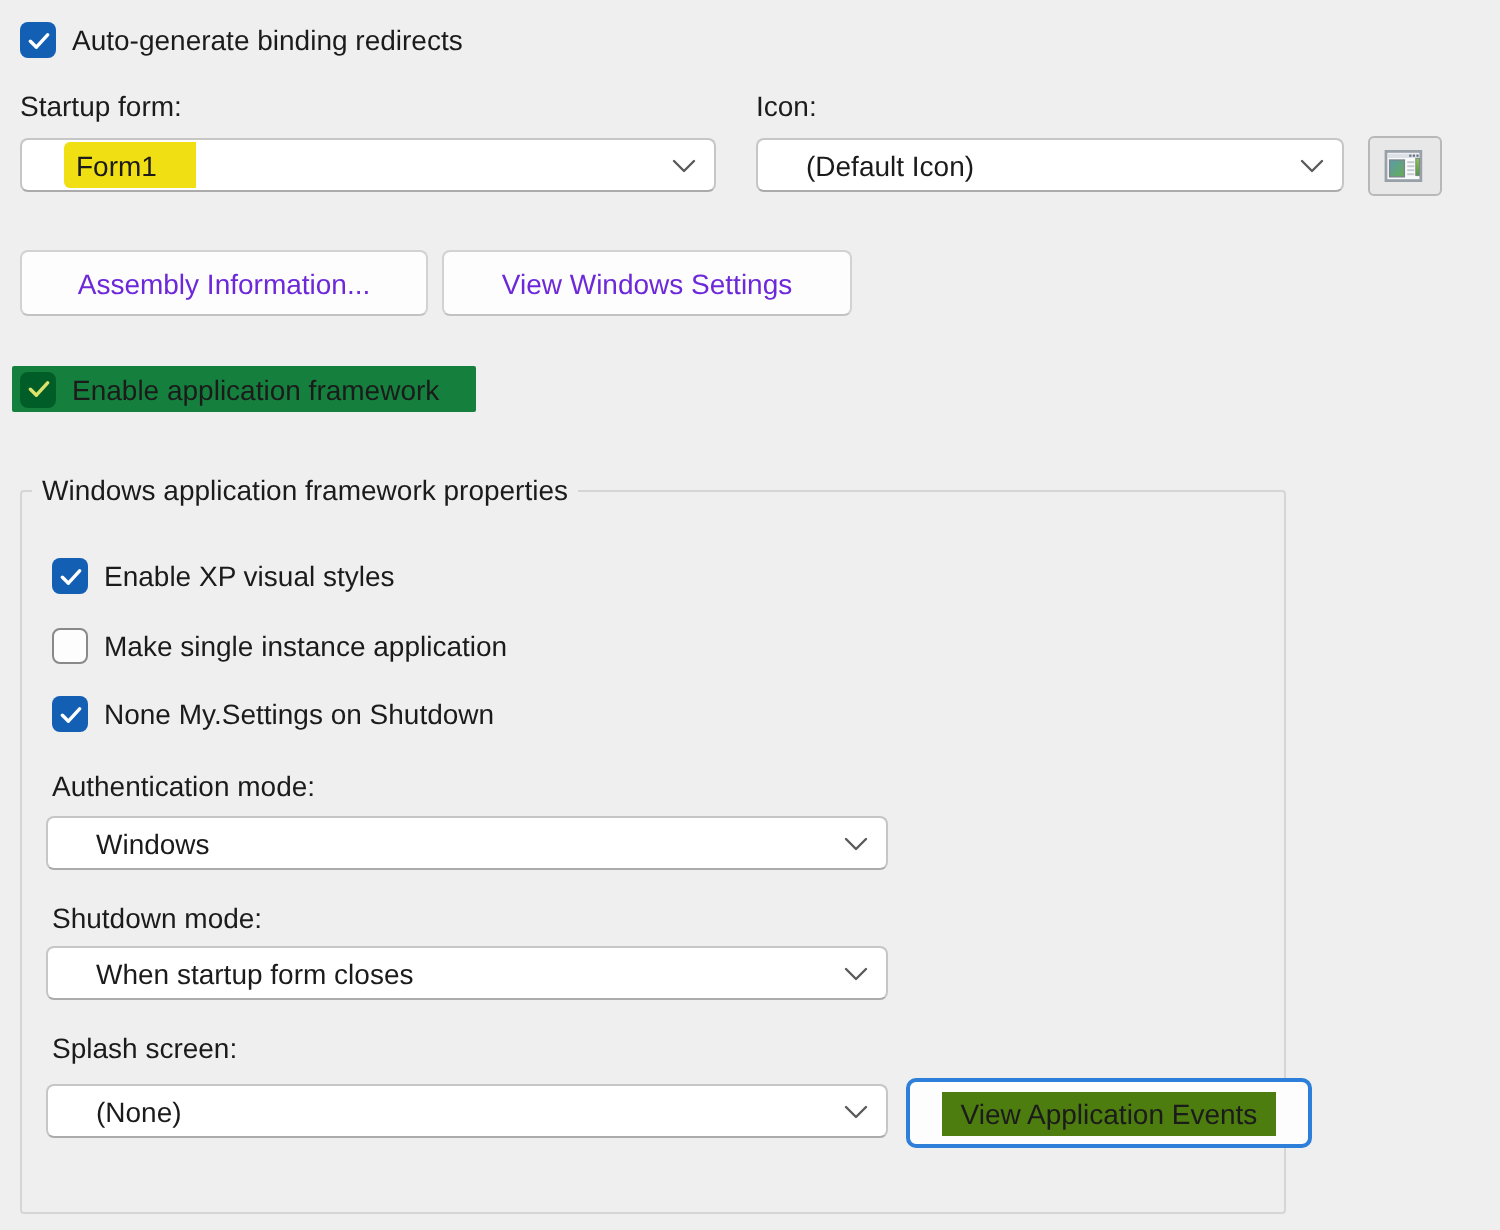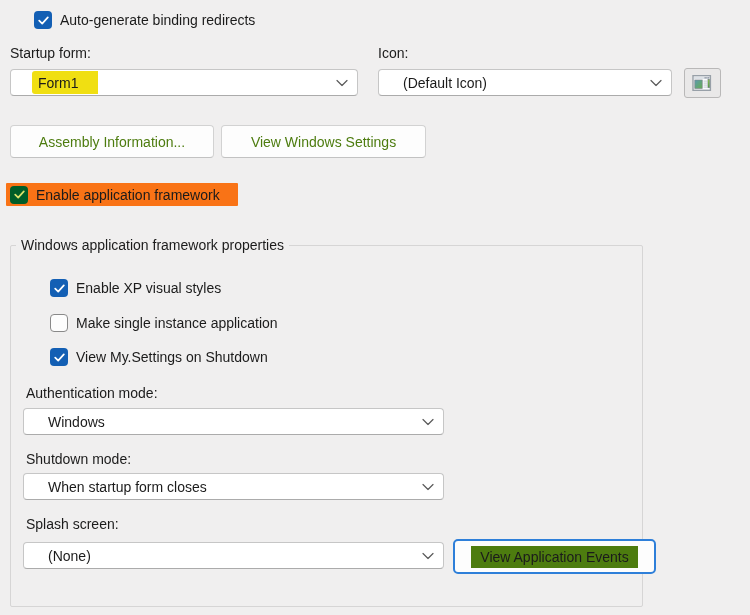--- a/index.html
+++ b/index.html
@@ -6,21 +6,21 @@
   html, body { background: #f0efef; }
   body { font-family: "Liberation Sans", sans-serif; color: #1b1b1b; }
   #screen {
     position: relative; width: 750px; height: 615px;
     background: #f0efef; overflow: hidden; font-size: 14px;
   }
   .abs { position: absolute; }
   .label { font-size: 14px; color: #1b1b1b; white-space: nowrap; }
 
   
-  .cb-row { display: flex; align-items: center; gap: 8px; margin-left: 24px; }
+  .cb-row { display: flex; align-items: center; gap: 8px; }
   .cb {
     width: 18px; height: 18px; border-radius: 4px; flex: 0 0 auto;
     display: flex; align-items: center; justify-content: center;
   }
   .cb.checked { background: #135fb4; }
   .cb.unchecked { background: #fdfdfd; border: 1px solid #898989; }
   .cb.checked-green { background: #005d28; }
 
   
   .combo {
@@ -32,31 +32,31 @@
   .hl-chip {
     position: absolute; left: 1px; top: 1px; bottom: 1px; width: 66px;
     background: #f0df12; display: flex; align-items: center; padding-left: 6px;
     border-radius: 3px 0 0 3px; white-space: nowrap; margin-left: 20px;
   }
 
   
   .btn {
     background: #fdfdfd; border: 1px solid #d2d2d2; border-bottom-color: #c2c2c2;
     border-radius: 4px; display: flex; align-items: center; justify-content: center;
-    font-size: 14px; color: #4d7c0f; cursor: default; white-space: nowrap;
+    font-size: 14px; color: #6d28d9; cursor: default; white-space: nowrap;
   }
   .btn-focus {
     background: #fdfdfd; border: 2px solid #2e7fd9; border-radius: 5px;
     display: flex; align-items: center; justify-content: center; white-space: nowrap;
   }
   .btn-focus .hl-text { background: #4d7c0f; padding: 3px 9px; }
 
   
   .hl-row {
-    background: #f97316; display: flex; align-items: center; gap: 8px;
+    background: #15803d; display: flex; align-items: center; gap: 8px;
     padding-left: 4px; border-radius: 1px;
   }
 
   
   .groupbox { border: 1px solid #d6d5d5; border-radius: 2px; }
   .groupbox .legend {
     position: absolute; top: -9px; left: 5px; background: #f0efef;
     padding: 0 5px; font-size: 14px; color: #1b1b1b; white-space: nowrap;
   }
 
@@ -160,21 +160,21 @@
       <span class="cb unchecked"></span>
       <span class="label">Make single instance application</span>
     </div>
 
     <div class="abs cb-row" style="left:15px; top:102px;">
       <span class="cb checked">
         <svg width="11" height="9" viewBox="0 0 11 9">
           <polyline points="1.2,4.6 4.2,7.6 9.8,1.4" fill="none" stroke="#ffffff" stroke-width="1.7" stroke-linecap="round" stroke-linejoin="round"></polyline>
         </svg>
       </span>
-      <span class="label">View My.Settings on Shutdown</span>
+      <span class="label">None My.Settings on Shutdown</span>
     </div>
 
     <div class="abs label" style="left:15px; top:139px;">Authentication mode:</div>
     <div class="abs combo" style="left:12px; top:162px; width:421px; height:27px;">
       <span class="value">Windows</span>
       <span class="chev">
         <svg width="12" height="7" viewBox="0 0 12 7">
             <polyline points="1,1 6,6 11,1" fill="none" stroke="#5a5a5a" stroke-width="1.2" stroke-linecap="round" stroke-linejoin="round"></polyline>
           </svg>
       </span>

